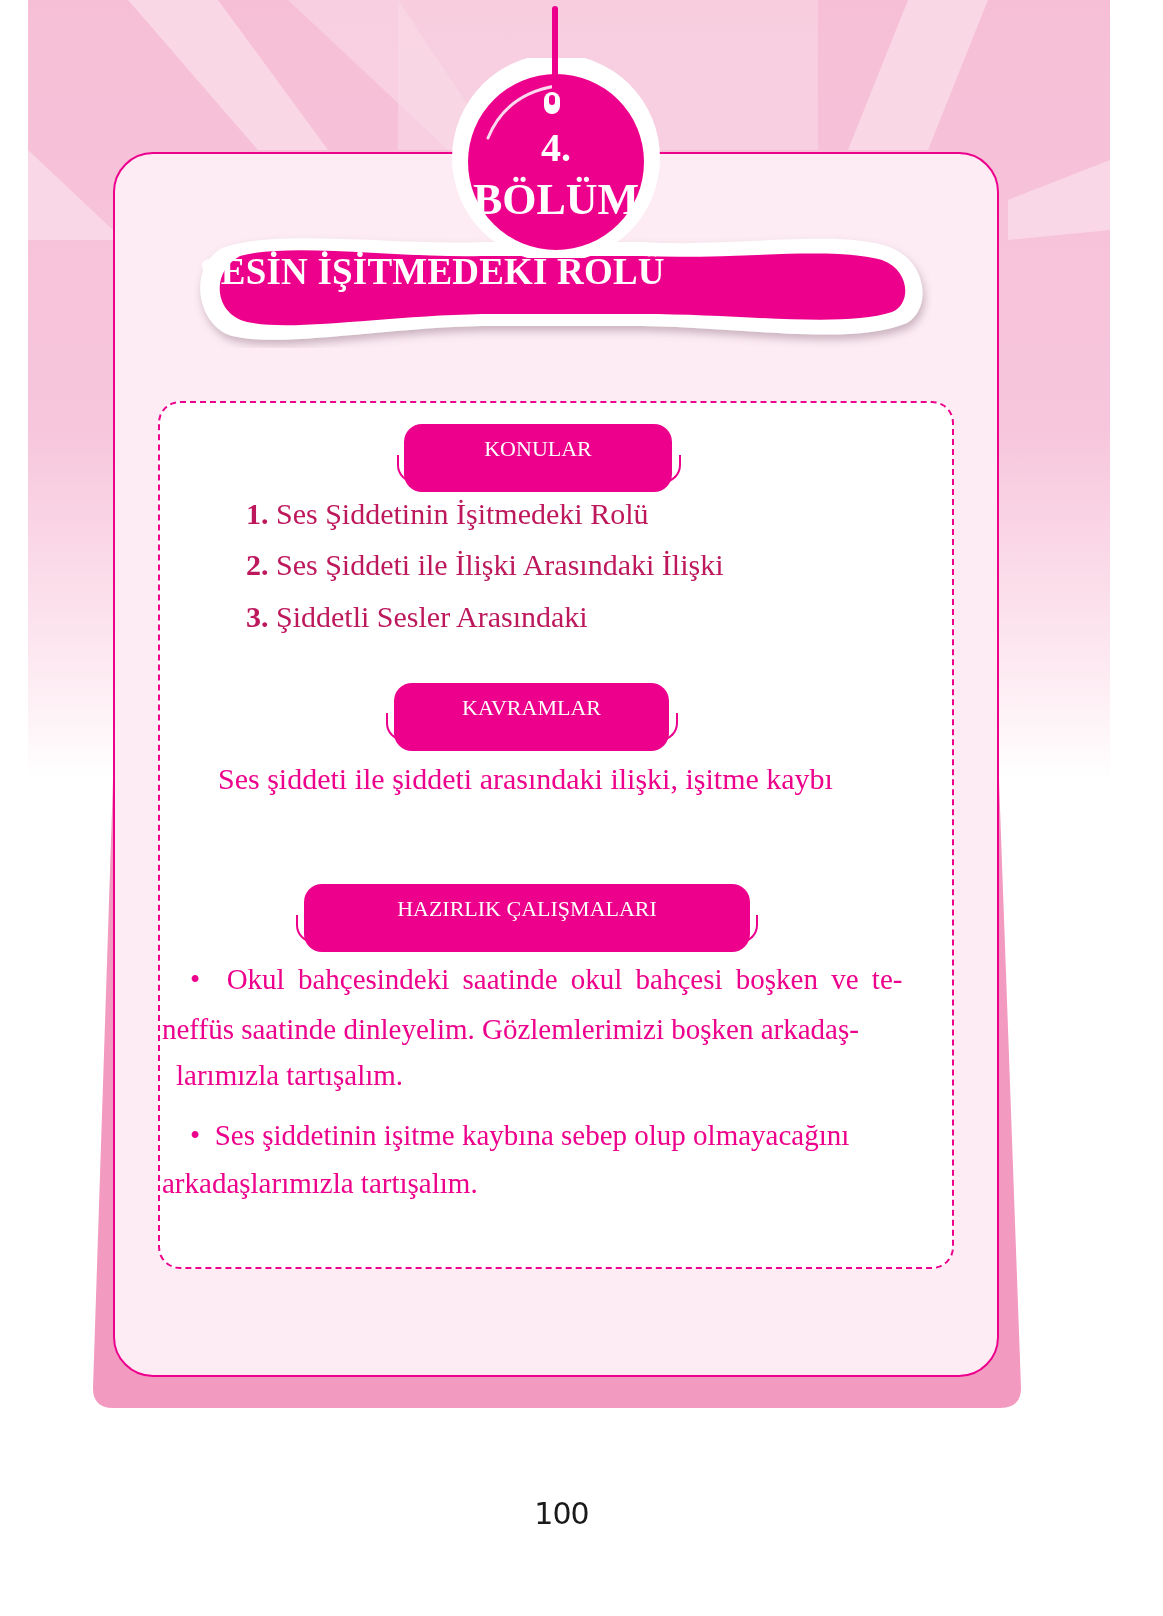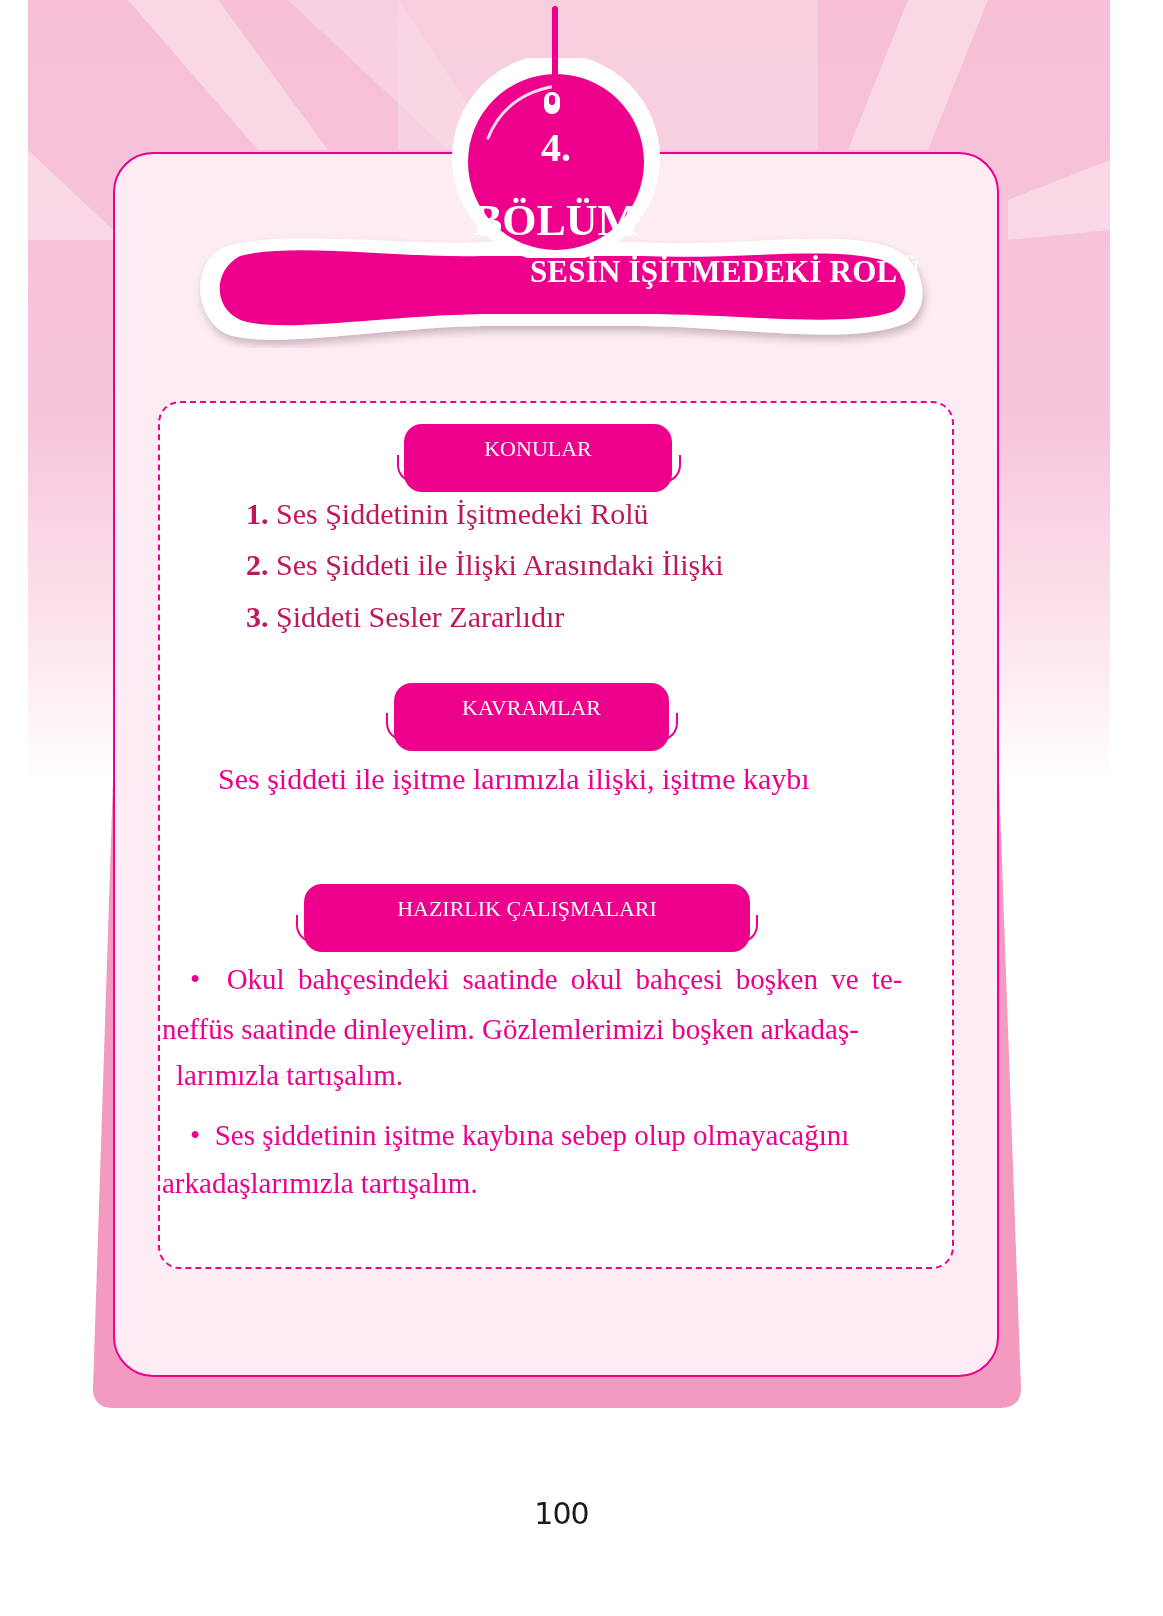--- a/index.html
+++ b/index.html
@@ -10,26 +10,26 @@
   .bg svg { position:absolute; left:0; top:0; }
   .shadow-slab { position:absolute; left:0; top:0; }
   .card { position:absolute; left:113px; top:152px; width:886px; height:1225px;
           background:#fdecf4; border:2px solid #ec008c; border-radius:40px; box-sizing:border-box; }
   .dash-box { position:absolute; left:158px; top:401px; width:796px; height:868px;
               background:#ffffff; border:2px dashed #ec008c; border-radius:22px; box-sizing:border-box; }
   .hanger-line { position:absolute; left:552px; top:6px; width:6px; height:86px; background:#ec008c; border-radius:3px; }
   .ball-wrap { position:absolute; left:436px; top:58px; }
   .ball-text { position:absolute; left:436px; width:240px; text-align:center; color:#fff; font-weight:bold; }
   .ball-num { top:128px; font-size:40px; line-height:40px; }
-  .ball-label { top:178px; font-size:44px; line-height:44px;margin-top:21px; }
+  .ball-label { top:178px; font-size:44px; line-height:44px; }
   .ring { position:absolute; left:544px; top:92px; width:16px; height:22px; border-radius:9px; background:#fff; }
   .ring::after { content:""; position:absolute; left:5px; top:3px; width:6px; height:10px; background:#ec008c; border-radius:3px; }
   .banner { position:absolute; left:192px; top:228px; }
-  .banner-title { position:absolute; left:200px; top:254px; width:720px; text-align:right;
-                  color:#fff; font-weight:bold; font-size:31px; line-height:36px; letter-spacing:0.2px; }
+  .banner-title { position:absolute; left:200px; top:254px; width:720px; text-align:left;
+                  color:#fff; font-weight:bold; font-size:37px; line-height:36px; letter-spacing:0.2px; }
   .pill { position:absolute; height:68px; background:#ec008c; border-radius:18px; color:#fff;
           font-weight:normal; font-size:22px; line-height:50px; text-align:center; }
   .pill-under { position:absolute; height:28px; border:2px solid #ec008c; border-top:none; border-radius:0 0 18px 18px; box-sizing:border-box; }
   .pill-under::before, .pill-under::after { content:""; }
   .list-line { position:absolute; left:246px; font-size:30px; line-height:34px; color:#be185d; white-space:nowrap; }
   .list-line b { font-weight:bold; }
   .para { position:absolute; font-size:29px; line-height:34px; color:#ec008c; white-space:nowrap; }
   .page-num { position:absolute; left:0; width:1123px; top:1496px; text-align:center;
               font-family:"DejaVu Sans", sans-serif; font-size:30px; color:#1a1a1a; letter-spacing:-1px; }
 </style>
@@ -75,25 +75,25 @@
 <div class="ball-text ball-num">4.</div>
 <div class="ball-text ball-label">BÖLÜM</div>
 
 <div class="banner-title">SESİN İŞİTMEDEKİ ROLÜ</div>
 
 <div class="pill-under" style="left:397px; top:455px; width:284px;"></div>
 <div class="pill" style="left:404px; top:424px; width:268px;">KONULAR</div>
 
 <div class="list-line" style="top:497px;"><b>1.</b><span> Ses Şiddetinin İşitmedeki Rolü</span></div>
 <div class="list-line" style="top:548px;"><b>2.</b><span> Ses Şiddeti ile İlişki Arasındaki İlişki</span></div>
-<div class="list-line" style="top:600px;"><b>3.</b><span> Şiddeti Sesler Zararlıdır</span></div>
+<div class="list-line" style="top:600px;"><b>3.</b><span> Şiddetli Sesler Arasındaki</span></div>
 
 <div class="pill-under" style="left:386px; top:713px; width:292px;"></div>
 <div class="pill" style="left:394px; top:683px; width:275px;">KAVRAMLAR</div>
-<div class="para" style="left:218px; top:762px; font-size:30px;">Ses şiddeti ile işitme larımızla ilişki, işitme kaybı</div>
+<div class="para" style="left:218px; top:762px; font-size:30px;">Ses şiddeti ile şiddeti arasındaki ilişki, işitme kaybı</div>
 
 <div class="pill-under" style="left:296px; top:915px; width:462px;"></div>
 <div class="pill" style="left:304px; top:884px; width:446px;">HAZIRLIK ÇALIŞMALARI</div>
 
 <div class="para" style="left:190px; top:962px; word-spacing:6px;"><span>•</span>&nbsp;&nbsp;<span>Okul bahçesindeki saatinde okul bahçesi boşken ve te-</span></div>
 <div class="para" style="left:162px; top:1012px;">neffüs saatinde dinleyelim. Gözlemlerimizi boşken arkadaş-</div>
 <div class="para" style="left:176px; top:1058px;">larımızla tartışalım.</div>
 
 <div class="para" style="left:190px; top:1118px;font-family:Liberation Serif, serif;"><span>•</span>&nbsp;&nbsp;<span>Ses şiddetinin işitme kaybına sebep olup olmayacağını</span></div>
 <div class="para" style="left:162px; top:1166px;">arkadaşlarımızla tartışalım.</div>

